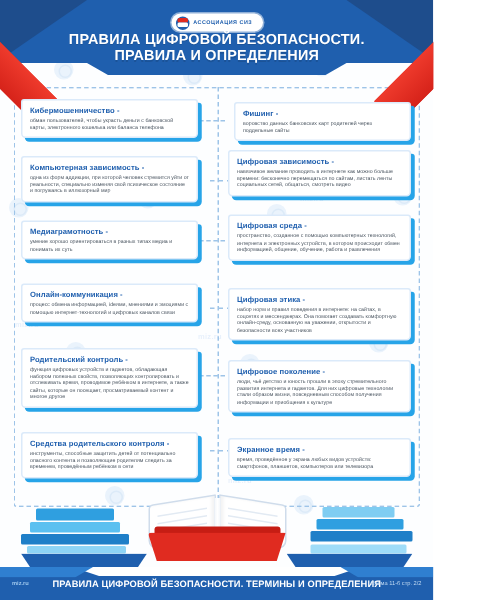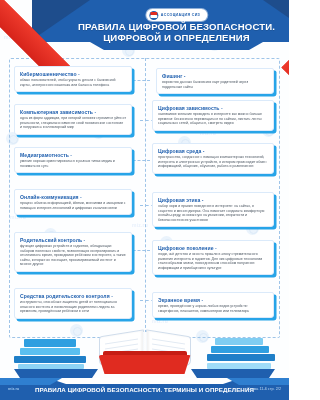--- a/index.html
+++ b/index.html
@@ -34,21 +34,21 @@
     background:#eaf3fc;
   }
   .wmc:after {
     content:"";
     position:absolute; left:3px; top:3px;
     width:7px; height:7px;
     border-radius:50%;
     border:1px solid #dceaf8;
   }
   
-  .hdr { position:absolute; left:0; top:0; width:289px; height:58px;margin-left:32px; }
+  .hdr { position:absolute; left:0; top:0; width:289px; height:58px; }
   .hdr-blue {
     position:absolute; left:0; top:0; width:289px; height:50px;
     background:#1f5fae;
     clip-path: polygon(0 0, 289px 0, 289px 42px, 231px 42px, 217px 50px, 72px 50px, 58px 42px, 0 42px);
   }
   .hdr-blue-dk {
     position:absolute; left:0; top:0; width:289px; height:50px;
     background:#1e4d8c;
     clip-path: polygon(0 0, 58px 0, 0 40px);
   }
@@ -255,21 +255,21 @@
     <div class="rib rib-l"></div>
     <div class="rib rib-r"></div>
 
     <div class="logo-pill">
       <span class="logo-mark"></span>
       <span class="logo-txt">АССОЦИАЦИЯ СИЗ</span>
     </div>
 
     <div class="hdr-title">
       <div>ПРАВИЛА ЦИФРОВОЙ БЕЗОПАСНОСТИ.</div>
-      <div>ЦИФРОВОЙ И ОПРЕДЕЛЕНИЯ</div>
+      <div>ПРАВИЛА И ОПРЕДЕЛЕНИЯ</div>
     </div>
   </div>
 
   <div class="card" style="left:14px; top:66px;  width:118px;">
     <div class="card-title">Кибермошенничество -</div>
     <div class="card-body">обман пользователей, чтобы украсть деньги с банковской карты, электронного кошелька или баланса телефона</div>
   </div>
 
   <div class="card" style="left:14px; top:104px; width:118px;">
     <div class="card-title">Компьютерная зависимость -</div>

